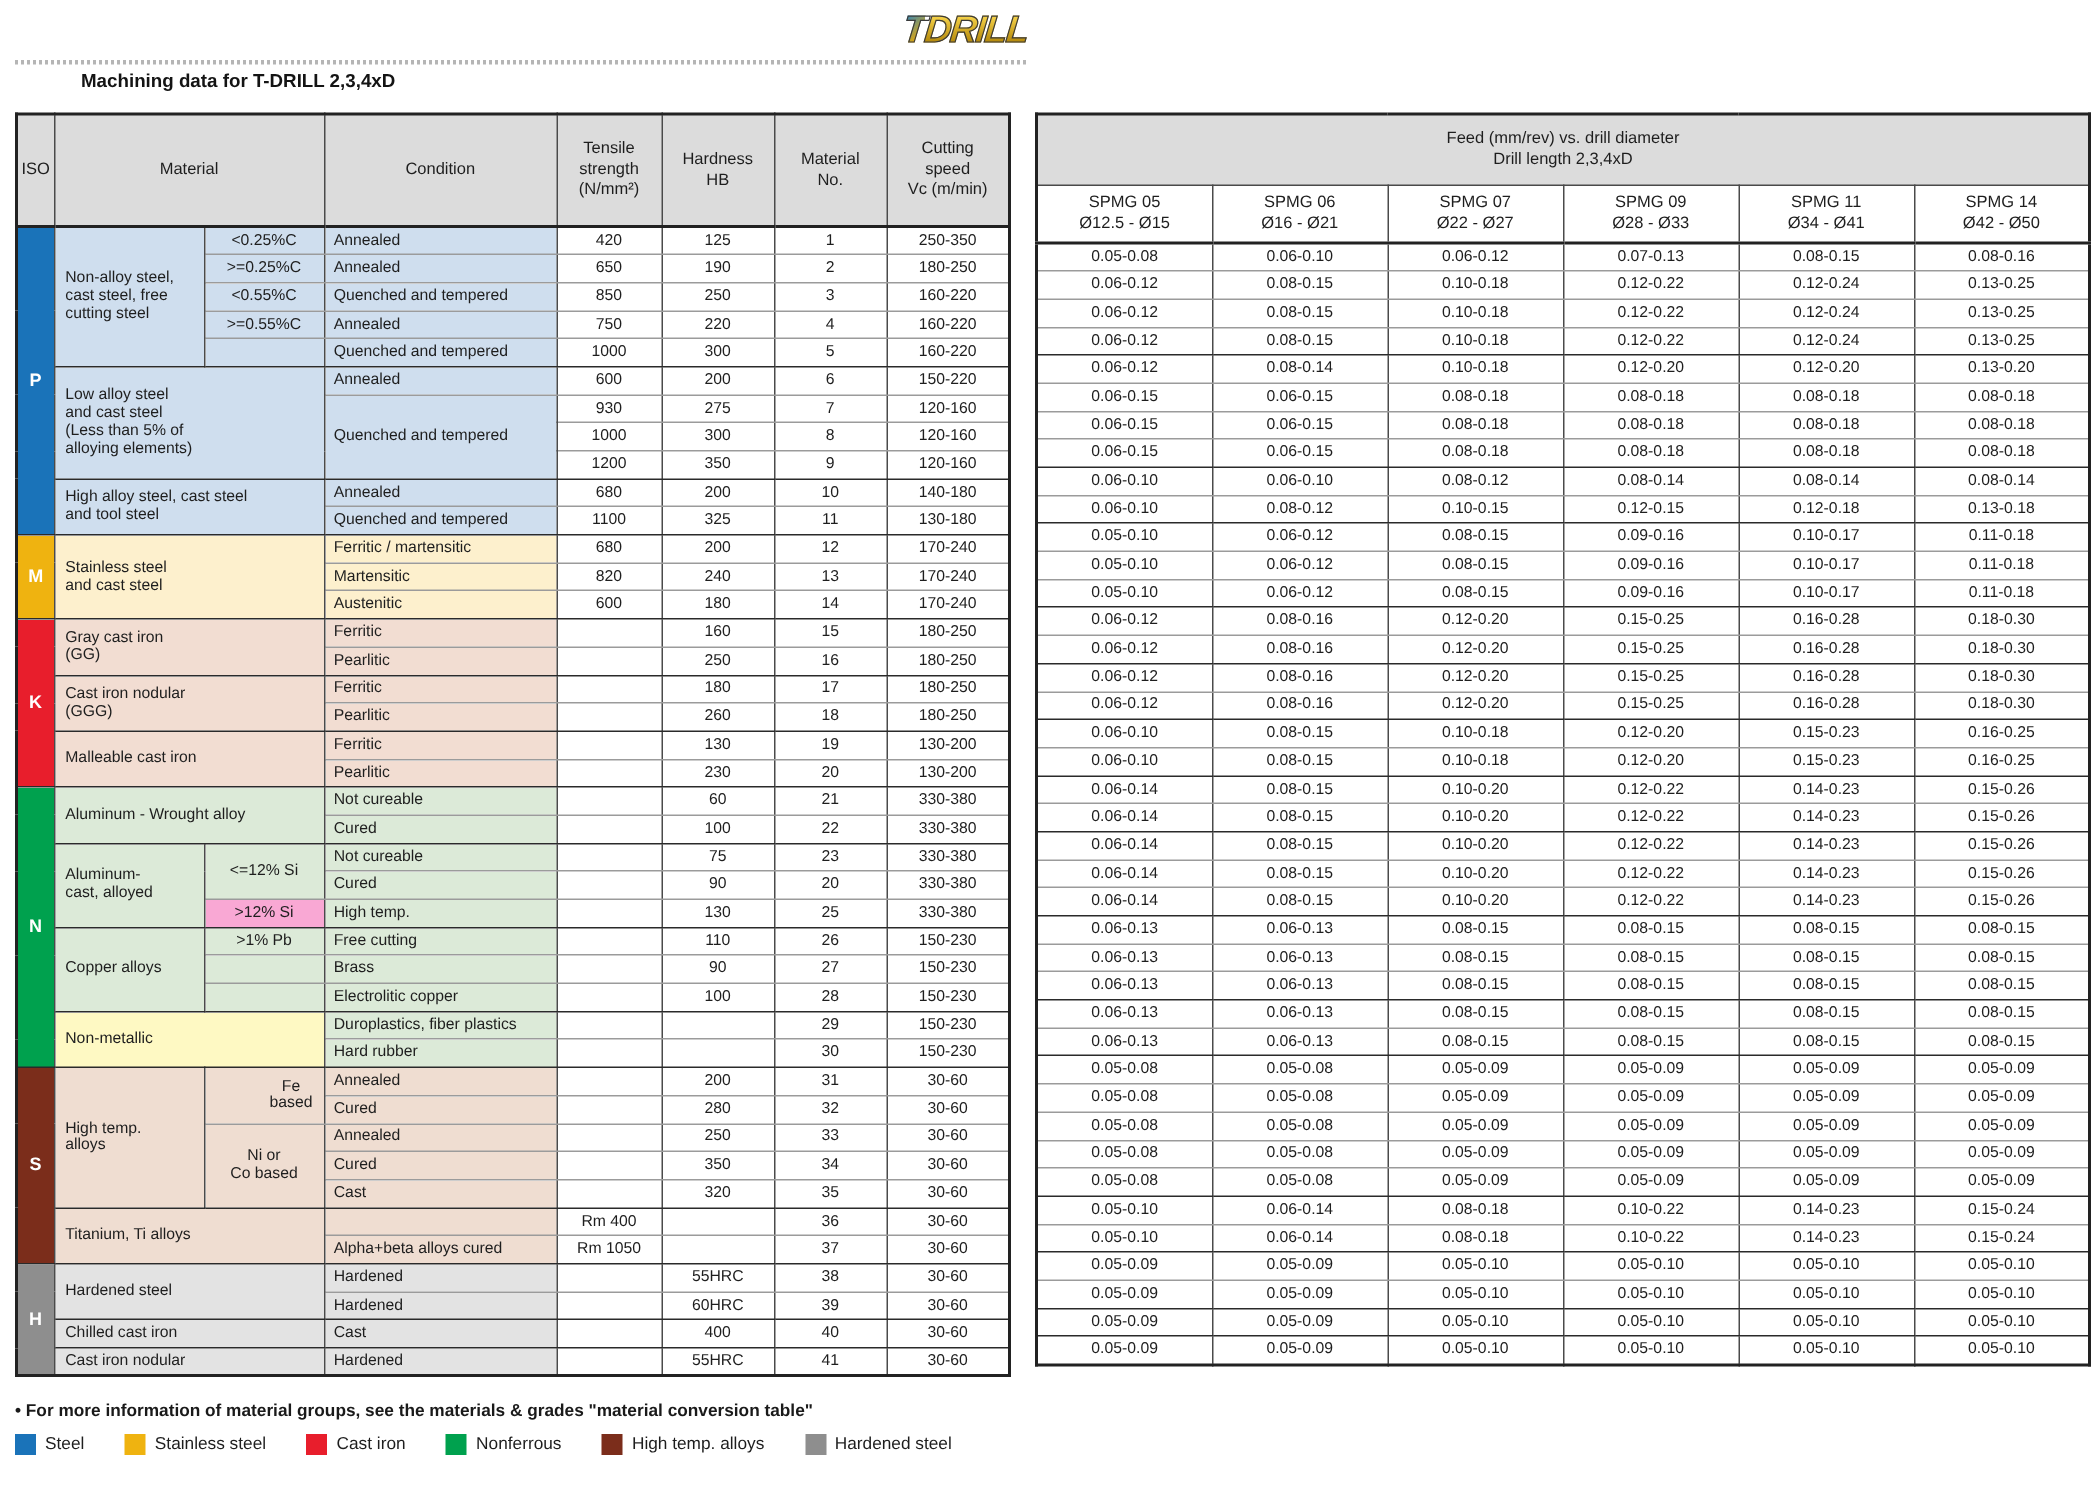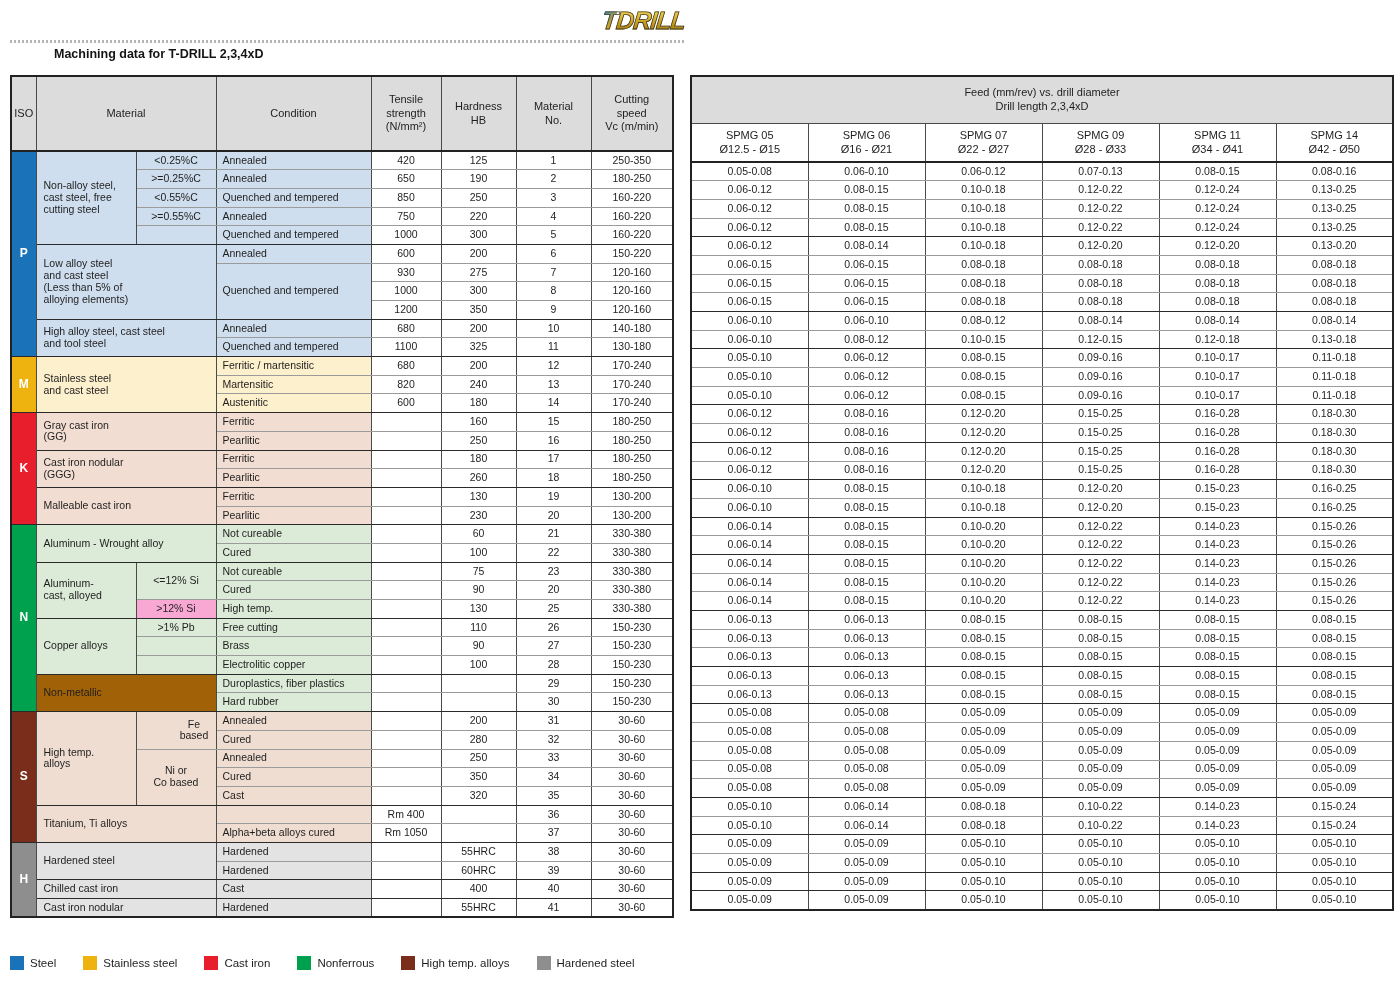--- a/index.html
+++ b/index.html
@@ -296,21 +296,21 @@
         </tr>
         <tr class="group-end">
           <td class="qual-cell end-dark" rowspan="1" style="background: rgb(220, 234, 216);"></td>
           <td class="cond-cell end-dark" rowspan="1" style="background: rgb(220, 234, 216);">Electrolitic copper</td>
           <td class="num-cell"></td>
           <td class="num-cell">100</td>
           <td class="num-cell">28</td>
           <td class="num-cell">150-230</td>
         </tr>
         <tr>
-          <td class="mat-cell" rowspan="2" colspan="2" style="background: #a16207;">Non-metallic</td>
+          <td class="mat-cell" rowspan="2" colspan="2" style="background: #fef9c3;">Non-metallic</td>
           <td class="cond-cell" rowspan="1" style="background: rgb(220, 234, 216);">Duroplastics, fiber plastics</td>
           <td class="num-cell"></td>
           <td class="num-cell"></td>
           <td class="num-cell">29</td>
           <td class="num-cell">150-230</td>
         </tr>
         <tr class="group-end section-end">
           <td class="cond-cell end-dark" rowspan="1" style="background: rgb(220, 234, 216);">Hard rubber</td>
           <td class="num-cell"></td>
           <td class="num-cell"></td>
@@ -768,20 +768,21 @@
           <td class="num-cell">0.05-0.09</td>
           <td class="num-cell">0.05-0.09</td>
           <td class="num-cell">0.05-0.10</td>
           <td class="num-cell">0.05-0.10</td>
           <td class="num-cell">0.05-0.10</td>
           <td class="num-cell">0.05-0.10</td>
         </tr>
       </tbody>
   </table>
 
+  <div class="footer-note">• For more information of material groups, see the materials &amp; grades "material conversion table"</div>
   <div class="legend">
       <div class="legend-item">
         <span class="legend-swatch" style="background: rgb(26, 115, 185);"></span>
         <span>Steel</span>
       </div>
       <div class="legend-item">
         <span class="legend-swatch" style="background: rgb(239, 179, 16);"></span>
         <span>Stainless steel</span>
       </div>
       <div class="legend-item">

